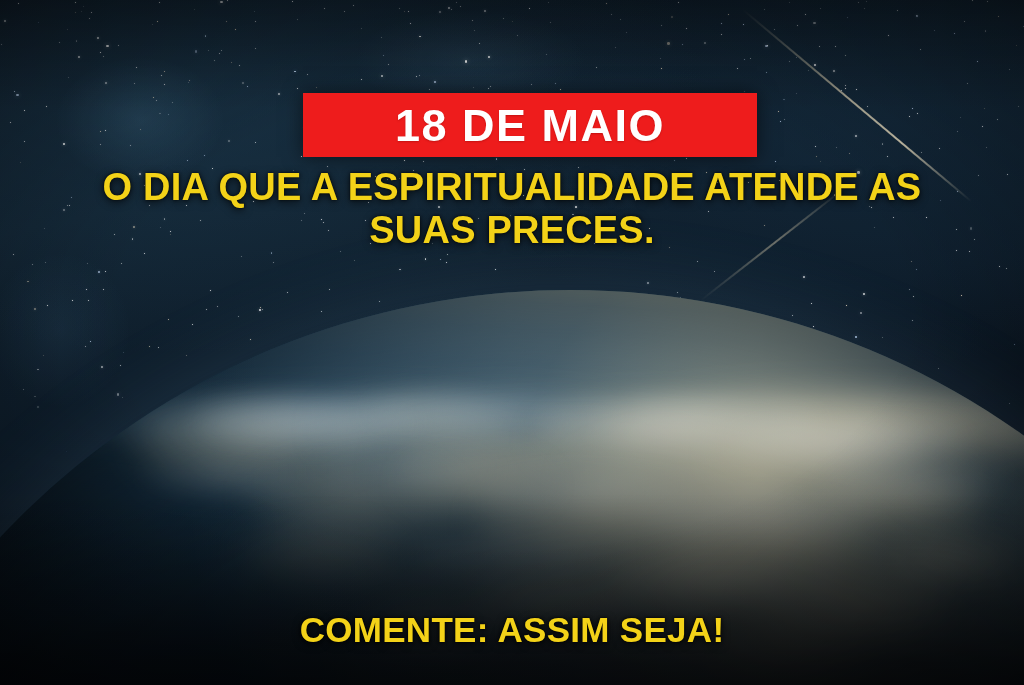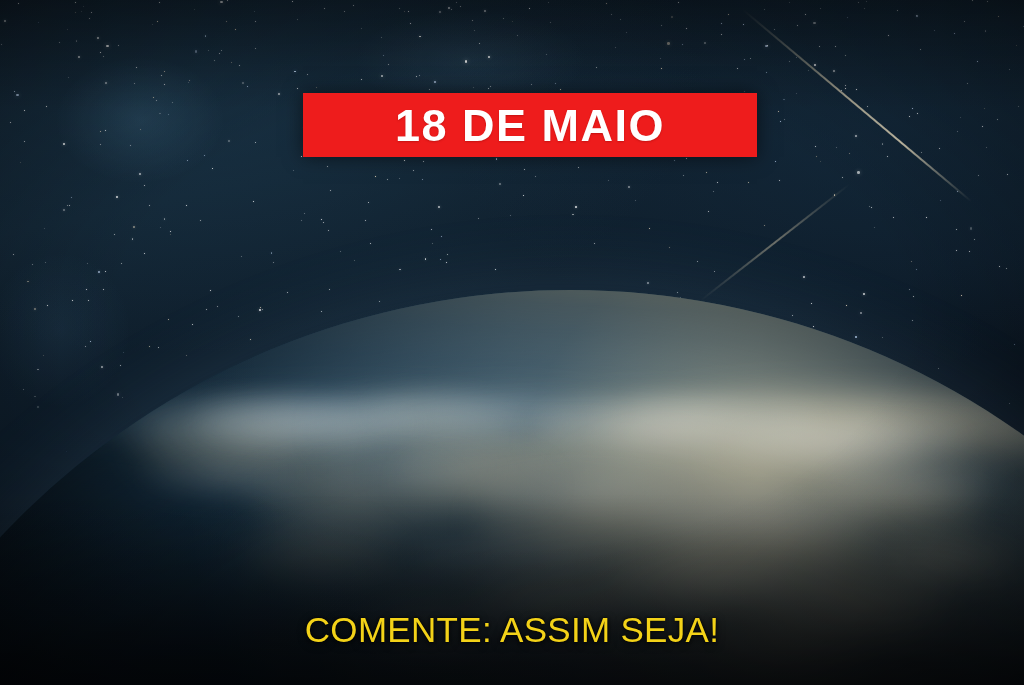--- a/index.html
+++ b/index.html
@@ -240,21 +240,21 @@
   }
 
   .cta {
     position: absolute;
     left: 0;
     right: 0;
     top: 612px;
     text-align: center;
     color: #f3d218;
     font-size: 35px;
-    font-weight: normal;
+    font-weight: bold;
     letter-spacing: 0.3px;
     line-height: 1;
     text-shadow: 0 2px 8px rgba(0,0,0,0.85), 0 0 3px rgba(0,0,0,0.9);
   }
 </style>
 </head>
 <body>
 
 <div id="poster">
 
@@ -827,18 +827,19 @@
   </div>
 
   <div class="vignette"></div>
 
   <div class="content">
 
     <div class="date-banner">
       <span class="date-banner-text">18 DE MAIO</span>
     </div>
 
+    <div class="headline">O DIA QUE A ESPIRITUALIDADE ATENDE AS SUAS PRECES.</div>
 
 
     <div class="cta">COMENTE: ASSIM SEJA!</div>
 
   </div>
 </div>
 
 </body></html>

